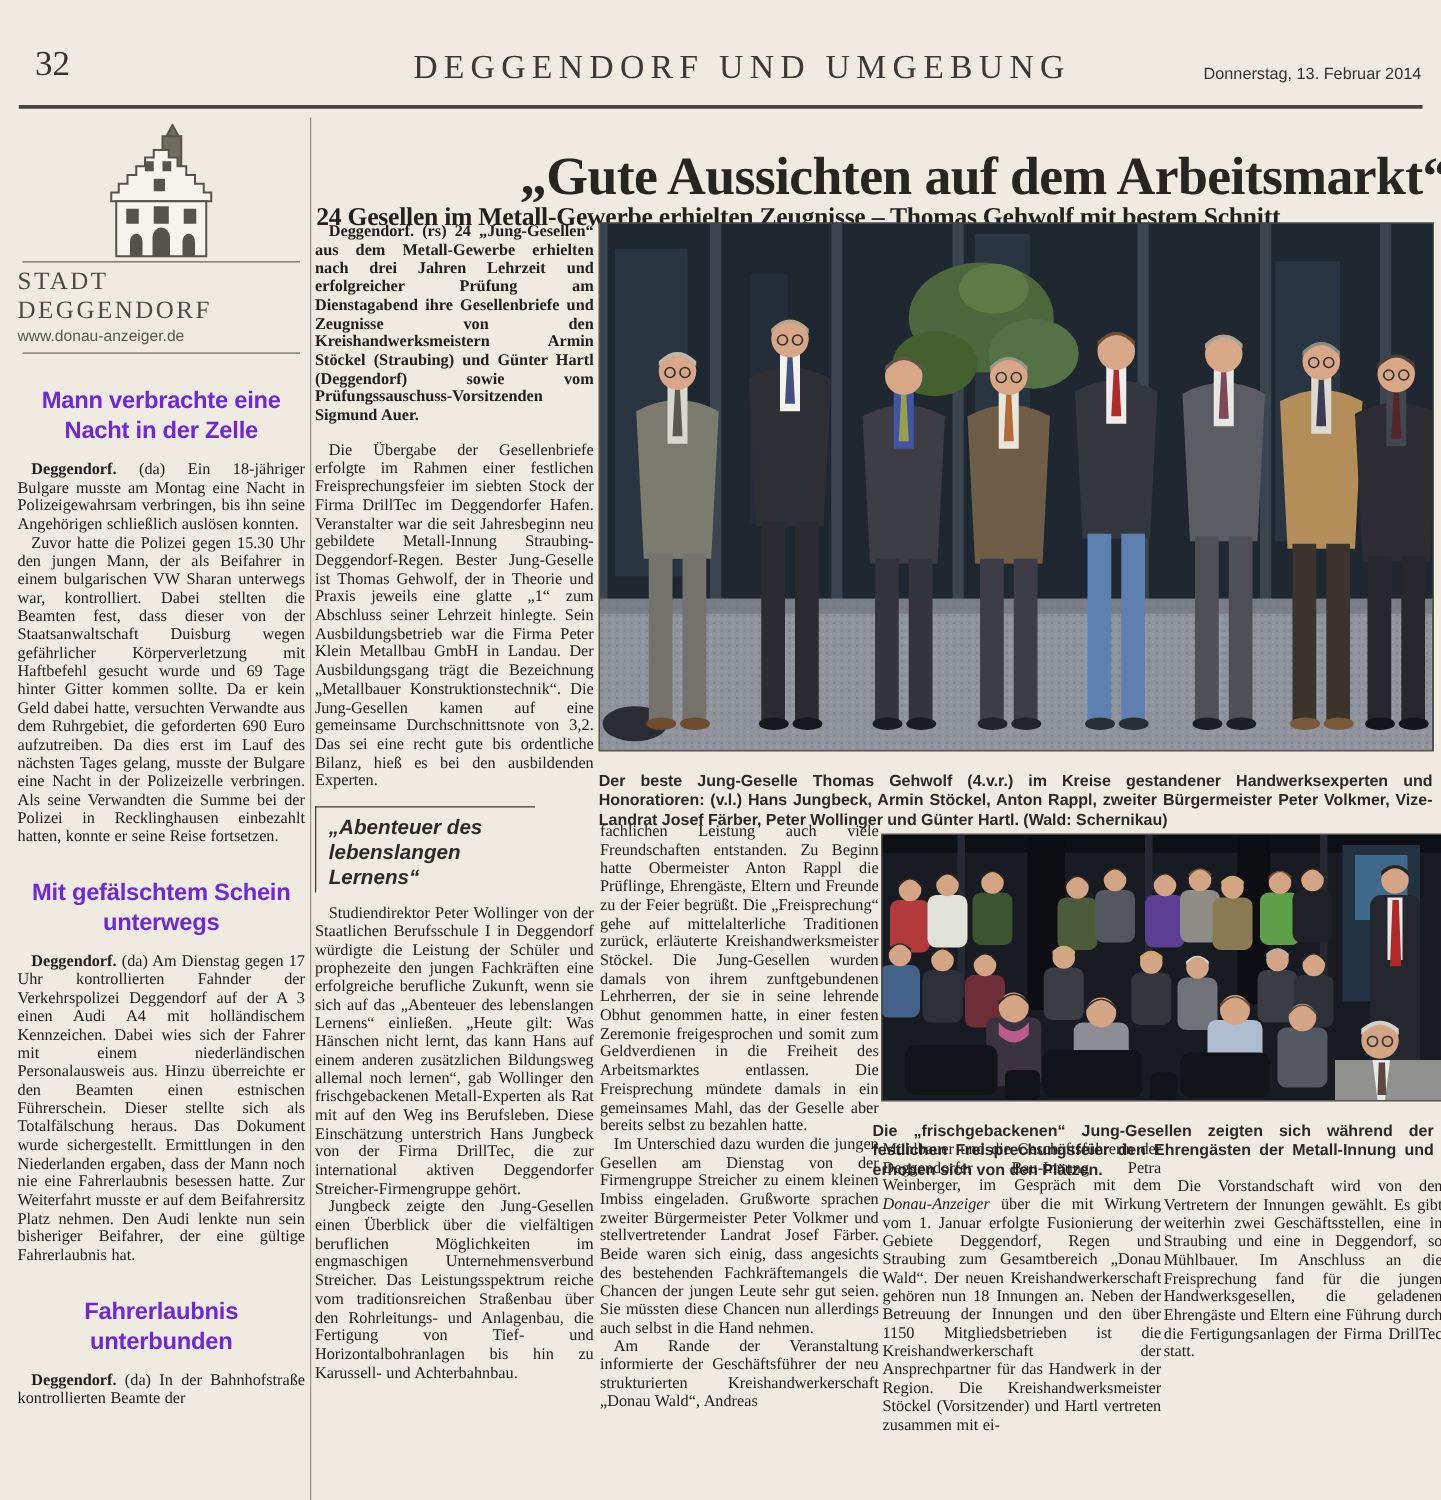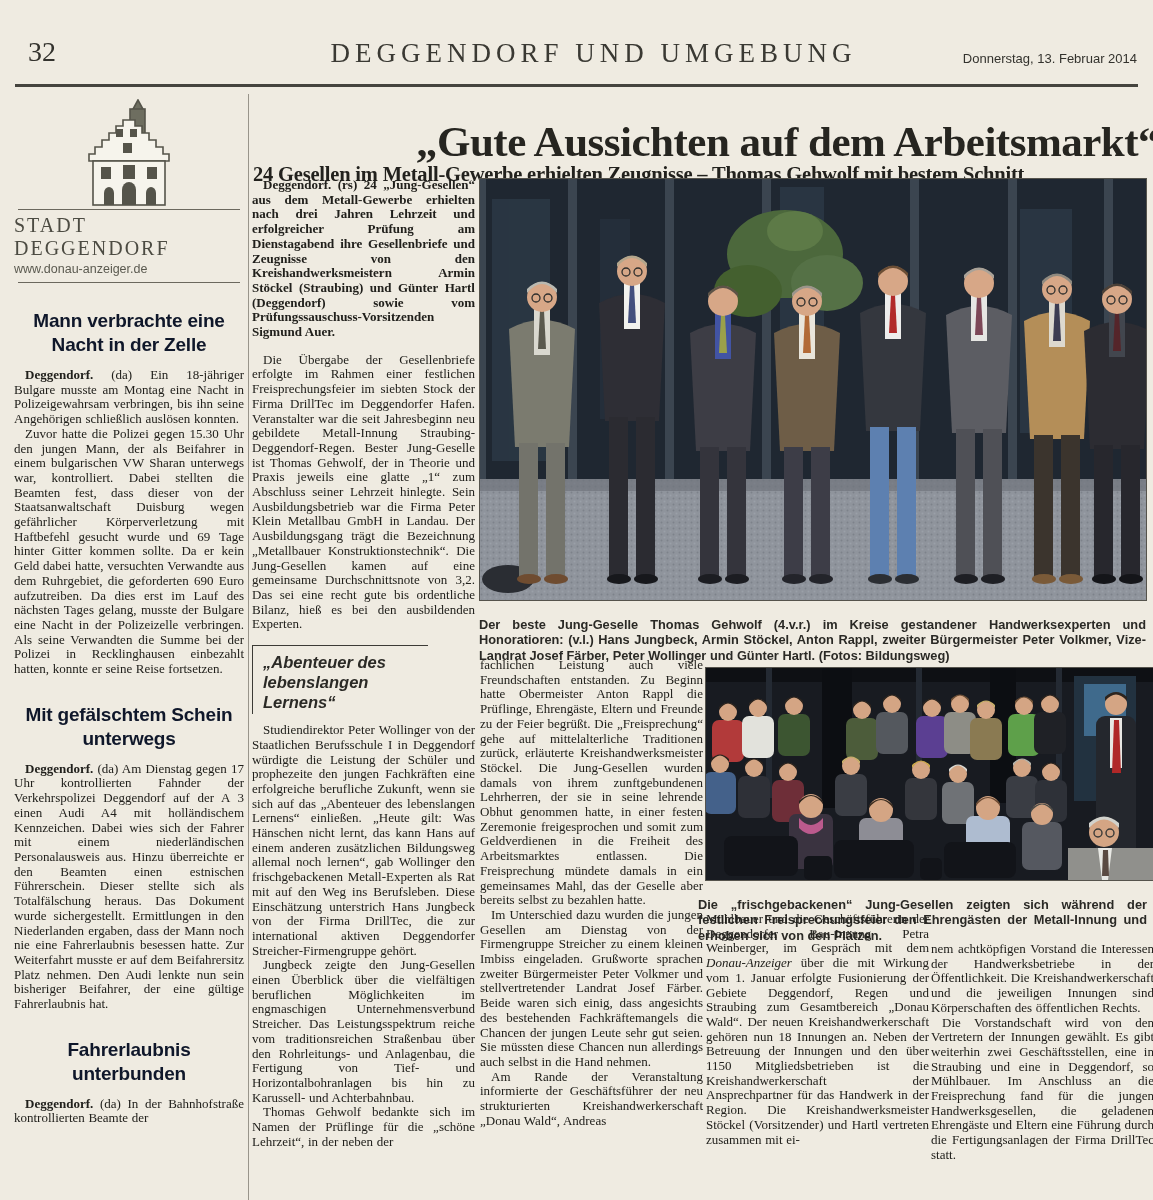--- a/index.html
+++ b/index.html
@@ -14,21 +14,21 @@
   .header-rule{position:absolute;left:15px;top:84px;width:1123px;height:3px;background:#45443e;}
   .v-rule{position:absolute;left:248px;top:94px;width:1px;height:1106px;background:#98948a;}
   
   .sidebar{position:absolute;left:14px;top:95px;width:230px;}
   .logo{text-align:left;}
   .logo svg{display:block;margin:4px auto -2px auto;}
   .logo-rule{border-top:1.2px solid #6b685e;margin:0 4px;}
   .logo-title{font-size:20px;letter-spacing:2px;color:#4c4b42;margin-top:4px;}
   .logo-url{font-family:"Liberation Sans",sans-serif;font-size:12.5px;color:#5a594f;margin:2px 0 6px;}
   .side-head{font-family:"Liberation Sans",sans-serif;font-weight:bold;font-size:19px;
-      line-height:24px;letter-spacing:-0.2px;text-align:center;color:#0f172a;margin:26px 4px 11px;}
+      line-height:24px;letter-spacing:-0.2px;text-align:center;color:#6d28d9;margin:26px 4px 11px;}
   
   .para{margin:0;text-align:justify;font-size:13px;line-height:14.7px;hyphens:auto;
         -webkit-hyphens:auto;word-spacing:0.4px;color:#21201c;}
   .indent{text-indent:11px;}
   .gap{margin-top:13px;}
   .lead-label{font-weight:bold;}
   .bold{font-weight:bold;}
   
   .headline{position:absolute;left:250px;top:88px;width:1075px;text-align:center;
       font-weight:bold;font-size:43px;letter-spacing:-0.5px;color:#262520;}
@@ -105,21 +105,20 @@
 
   <h1 class="headline">„Gute Aussichten auf dem Arbeitsmarkt“</h1>
   <h2 class="subheadline">24 Gesellen im Metall-Gewerbe erhielten Zeugnisse – Thomas Gehwolf mit bestem Schnitt</h2>
 
   <div class="col col1">
     <p class="para indent bold"><span>Deggendorf.</span><span> (rs) 24 „Jung-Gesellen“ aus dem Metall-Gewerbe erhielten nach drei Jahren Lehrzeit und erfolgreicher Prüfung am Dienstagabend ihre Gesellenbriefe und Zeugnisse von den Kreishandwerksmeistern Armin Stöckel (Straubing) und Günter Hartl (Deggendorf) sowie vom Prüfungssauschuss-Vorsitzenden Sigmund Auer.</span></p>
     <p class="para indent gap">Die Übergabe der Gesellenbriefe erfolgte im Rahmen einer festlichen Freisprechungsfeier im siebten Stock der Firma DrillTec im Deggendorfer Hafen. Veranstalter war die seit Jahresbeginn neu gebildete Metall-Innung Straubing-Deggendorf-Regen. Bester Jung-Geselle ist Thomas Gehwolf, der in Theorie und Praxis jeweils eine glatte „1“ zum Abschluss seiner Lehrzeit hinlegte. Sein Ausbildungsbetrieb war die Firma Peter Klein Metallbau GmbH in Landau. Der Ausbildungsgang trägt die Bezeichnung „Metallbauer Konstruktionstechnik“. Die Jung-Gesellen kamen auf eine gemeinsame Durchschnittsnote von 3,2. Das sei eine recht gute bis ordentliche Bilanz, hieß es bei den ausbildenden Experten.</p>
     <div class="quote-head">„Abenteuer des lebenslangen Lernens“</div>
     <p class="para indent">Studiendirektor Peter Wollinger von der Staatlichen Berufsschule I in Deggendorf würdigte die Leistung der Schüler und prophezeite den jungen Fachkräften eine erfolgreiche berufliche Zukunft, wenn sie sich auf das „Abenteuer des lebenslangen Lernens“ einließen. „Heute gilt: Was Hänschen nicht lernt, das kann Hans auf einem anderen zusätzlichen Bildungsweg allemal noch lernen“, gab Wollinger den frischgebackenen Metall-Experten als Rat mit auf den Weg ins Berufsleben. Diese Einschätzung unterstrich Hans Jungbeck von der Firma DrillTec, die zur international aktiven Deggendorfer Streicher-Firmengruppe gehört.</p>
     <p class="para indent">Jungbeck zeigte den Jung-Gesellen einen Überblick über die vielfältigen beruflichen Möglichkeiten im engmaschigen Unternehmensverbund Streicher. Das Leistungsspektrum reiche vom traditionsreichen Straßenbau über den Rohrleitungs- und Anlagenbau, die Fertigung von Tief- und Horizontalbohranlagen bis hin zu Karussell- und Achterbahnbau.</p>
-    <p class="para indent">Thomas Gehwolf bedankte sich im Namen der Prüflinge für die „schöne Lehrzeit“, in der neben der</p>
   </div>
 
   <figure class="photo photo1" style="margin:0">
     <svg width="666" height="421" viewBox="0 0 666 421">
       <defs>
         <pattern id="carpet" width="6" height="6" patternUnits="userSpaceOnUse">
           <circle cx="1.5" cy="1.5" r="1" fill="#7d828a"></circle>
           <circle cx="4.5" cy="4.5" r="1" fill="#9aa0a8"></circle>
         </pattern>
       </defs>
@@ -254,21 +253,21 @@
             <circle cx="637" cy="120" r="15" fill="#d7a787"></circle>
             <path d="M622,116 q15,-18 30,0 l0,-4 q-15,-15 -30,0 z" fill="#4a4038"></path>
             <g stroke="#2e2e2c" stroke-width="1.3" fill="none">
               <circle cx="631" cy="121" r="4"></circle>
               <circle cx="643" cy="121" r="4"></circle>
             </g>
           </g>
         </g>
     </svg>
   </figure>
-  <p class="caption caption1"><span>Der beste Jung-Geselle Thomas Gehwolf (4.v.r.) im Kreise gestandener Handwerksexperten und Honoratioren: (v.l.) Hans Jungbeck, Armin Stöckel, Anton Rappl, zweiter Bürgermeister Peter Volkmer, Vize-Landrat Josef Färber, Peter Wollinger und Günter Hartl.</span> <span class="credit">(Fotos: Bildungsweg)</span></p>
+  <p class="caption caption1"><span>Der beste Jung-Geselle Thomas Gehwolf (4.v.r.) im Kreise gestandener Handwerksexperten und Honoratioren: (v.l.) Hans Jungbeck, Armin Stöckel, Anton Rappl, zweiter Bürgermeister Peter Volkmer, Vize-Landrat Josef Färber, Peter Wollinger und Günter Hartl.</span> <span class="credit">(Wald: Schernikau)</span></p>
 
   <div class="col col2">
     <p class="para">fachlichen Leistung auch viele Freundschaften entstanden. Zu Beginn hatte Obermeister Anton Rappl die Prüflinge, Ehrengäste, Eltern und Freunde zu der Feier begrüßt. Die „Freisprechung“ gehe auf mittelalterliche Traditionen zurück, erläuterte Kreishandwerksmeister Stöckel. Die Jung-Gesellen wurden damals von ihrem zunftgebundenen Lehrherren, der sie in seine lehrende Obhut genommen hatte, in einer festen Zeremonie freigesprochen und somit zum Geldverdienen in die Freiheit des Arbeitsmarktes entlassen. Die Freisprechung mündete damals in ein gemeinsames Mahl, das der Geselle aber bereits selbst zu bezahlen hatte.</p>
     <p class="para indent">Im Unterschied dazu wurden die jungen Gesellen am Dienstag von der Firmengruppe Streicher zu einem kleinen Imbiss eingeladen. Grußworte sprachen zweiter Bürgermeister Peter Volkmer und stellvertretender Landrat Josef Färber. Beide waren sich einig, dass angesichts des bestehenden Fachkräftemangels die Chancen der jungen Leute sehr gut seien. Sie müssten diese Chancen nun allerdings auch selbst in die Hand nehmen.</p>
     <p class="para indent">Am Rande der Veranstaltung informierte der Geschäftsführer der neu strukturierten Kreishandwerkerschaft „Donau Wald“, Andreas</p>
   </div>
 
   <figure class="photo photo2" style="margin:0">
     <svg width="448" height="212" viewBox="0 0 448 212">
       <rect width="448" height="212" fill="#181b21"></rect>
@@ -426,17 +425,16 @@
       </g>
     </svg>
   </figure>
   <p class="caption caption2">Die „frischgebackenen“ Jung-Gesellen zeigten sich während der festlichen Freisprechungsfeier den Ehrengästen der Metall-Innung und erhoben sich von den Plätzen.</p>
 
   <div class="col col3">
     <p class="para"><span>Mühlbauer und die Geschäftsführerin der Deggendorfer Bau-Innung Petra Weinberger, im Gespräch mit dem </span><i>Donau-Anzeiger</i><span> über die mit Wirkung vom 1. Januar erfolgte Fusionierung der Gebiete Deggendorf, Regen und Straubing zum Gesamtbereich „Donau Wald“. Der neuen Kreishandwerkerschaft gehören nun 18 Innungen an. Neben der Betreuung der Innungen und den über 1150 Mitgliedsbetrieben ist die Kreishandwerkerschaft der Ansprechpartner für das Handwerk in der Region. Die Kreishandwerksmeister Stöckel (Vorsitzender) und Hartl vertreten zusammen mit ei-</span></p>
   </div>
 
   <div class="col col4">
-    <p class="para">nem achtköpfigen Vorstand die Interessen der Handwerksbetriebe in der Öffentlichkeit. Die Kreishandwerkerschaft und die jeweiligen Innungen sind Körperschaften des öffentlichen Rechts.</p>
     <p class="para indent">Die Vorstandschaft wird von den Vertretern der Innungen gewählt. Es gibt weiterhin zwei Geschäftsstellen, eine in Straubing und eine in Deggendorf, so Mühlbauer. Im Anschluss an die Freisprechung fand für die jungen Handwerksgesellen, die geladenen Ehrengäste und Eltern eine Führung durch die Fertigungsanlagen der Firma DrillTec statt.</p>
   </div>
 
 </div>
 
 </body></html>

